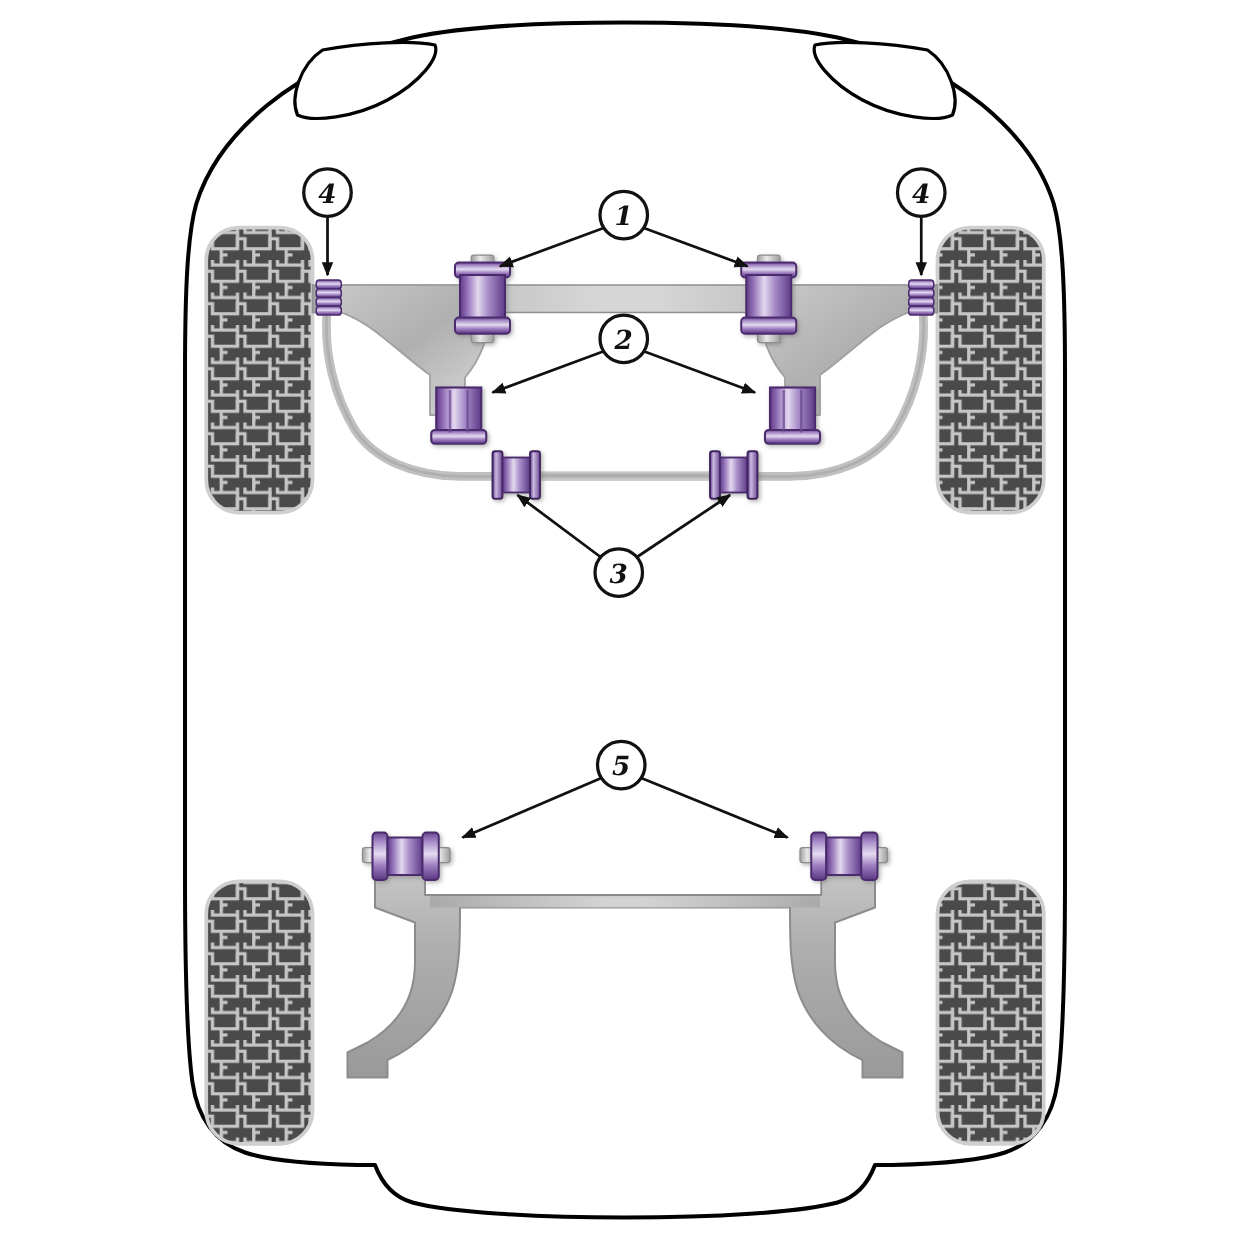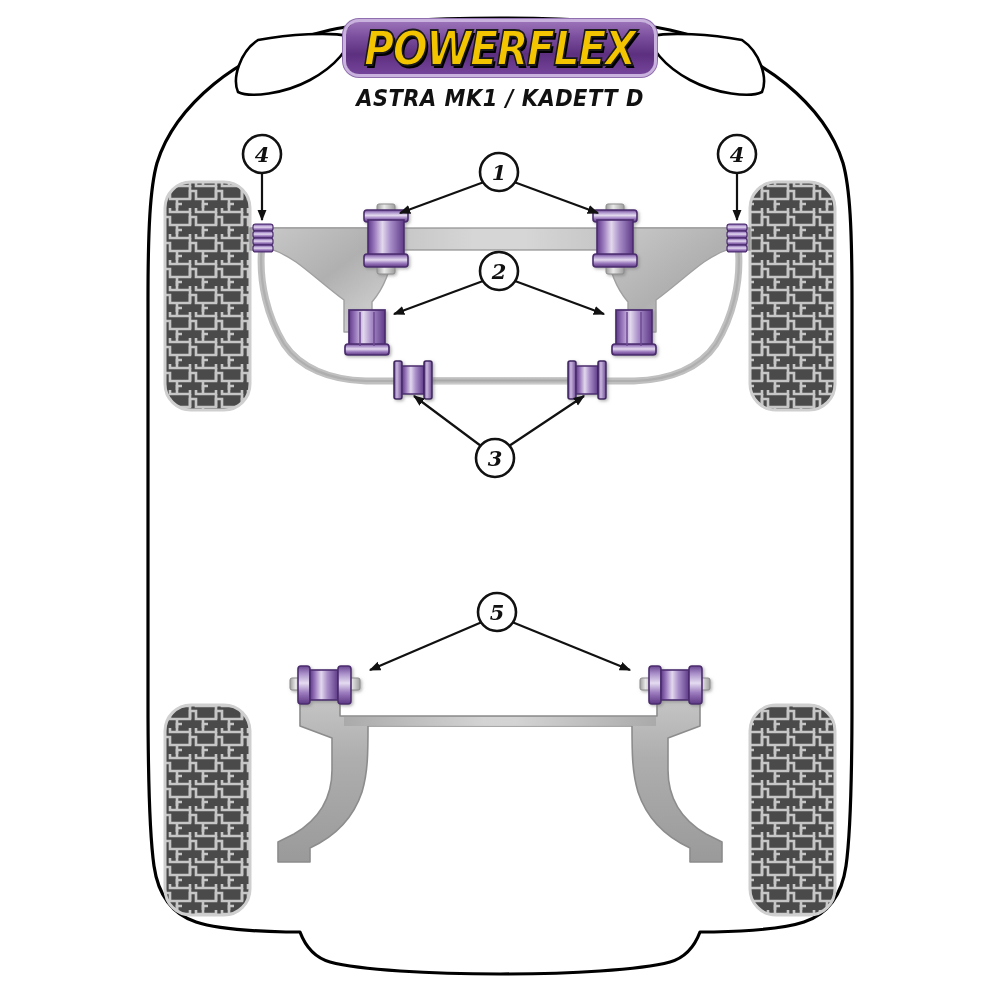--- a/index.html
+++ b/index.html
@@ -279,20 +279,14 @@
         <circle cx="737" cy="154" r="19" fill="#ffffff" stroke="#111111" stroke-width="2.6"></circle>
         <text x="737" y="162" text-anchor="middle" font-family="DejaVu Serif, serif" font-size="21" font-weight="bold" font-style="italic" fill="#111111">4</text>
       </g>
       <g>
         <circle cx="497" cy="612" r="19" fill="#ffffff" stroke="#111111" stroke-width="2.6"></circle>
         <text x="497" y="620" text-anchor="middle" font-family="DejaVu Serif, serif" font-size="21" font-weight="bold" font-style="italic" fill="#111111">5</text>
       </g>
     </g>
   </svg>
 
-  <div id="logo-block">
-    <div id="logo-plate">
-      <span id="logo-word">POWERFLEX</span>
-    </div>
-    <div id="logo-sub">ASTRA MK1 / KADETT D</div>
-  </div>
 
 </div>
 
 </body></html>

